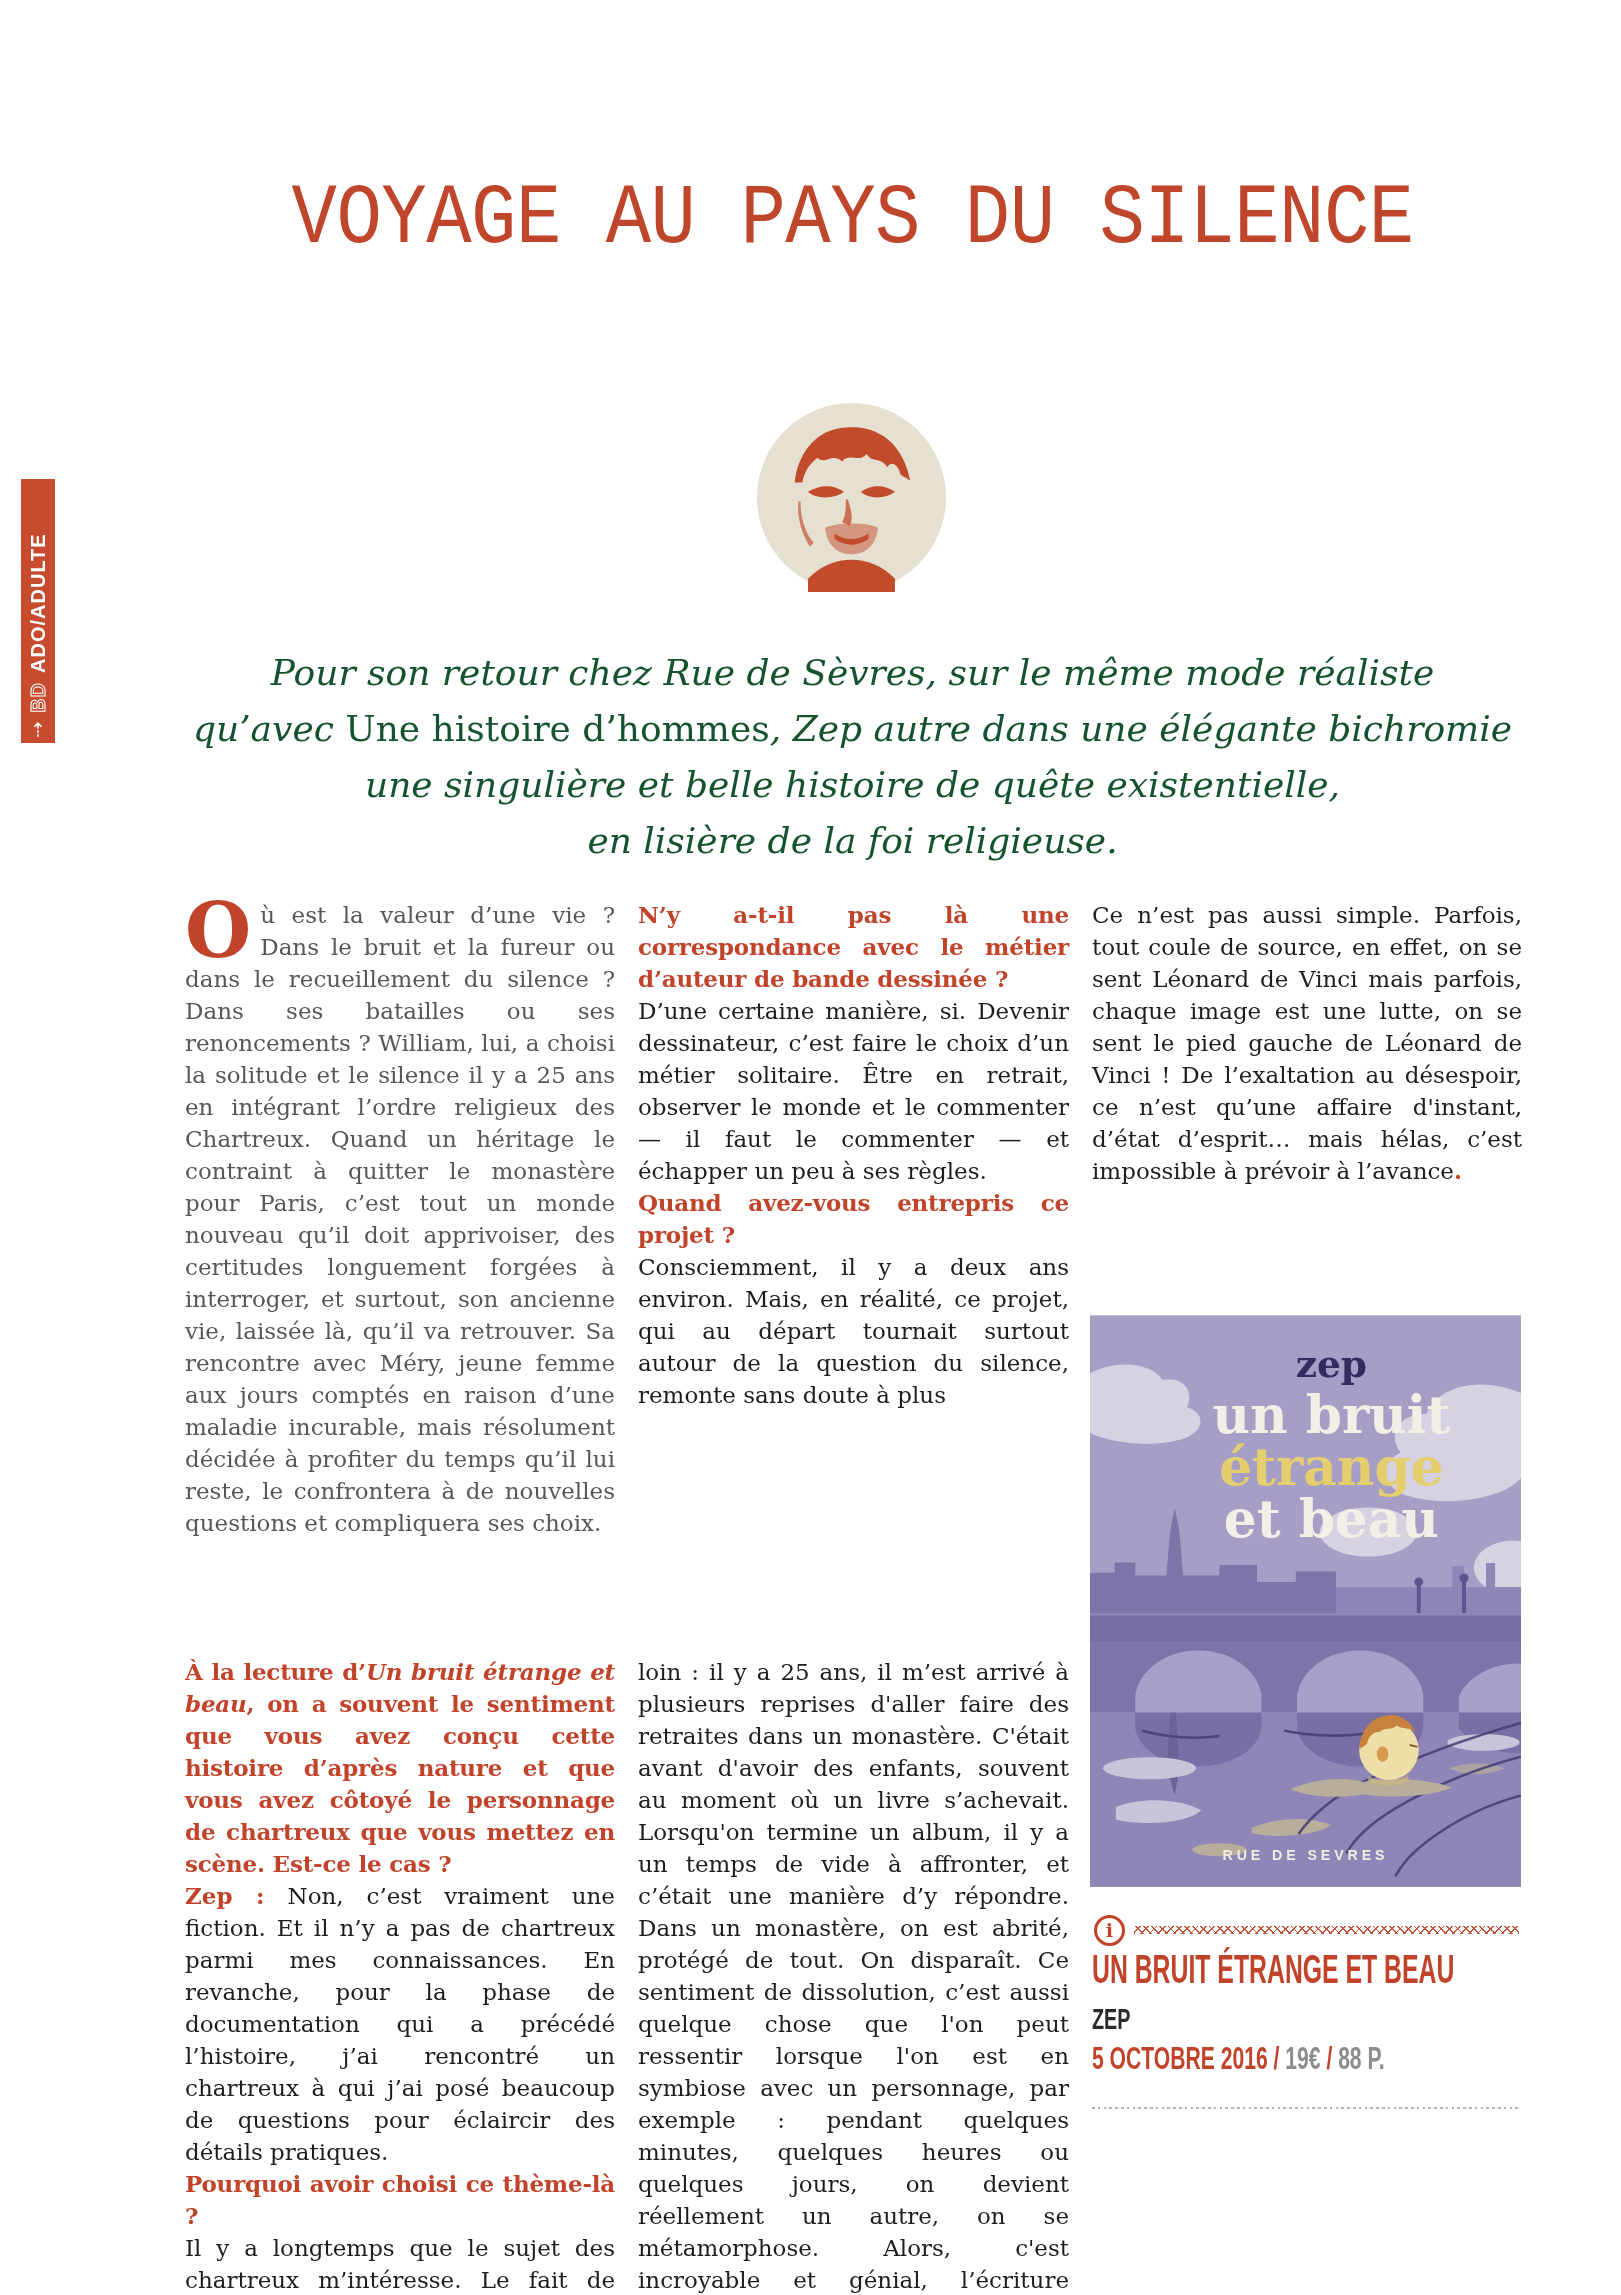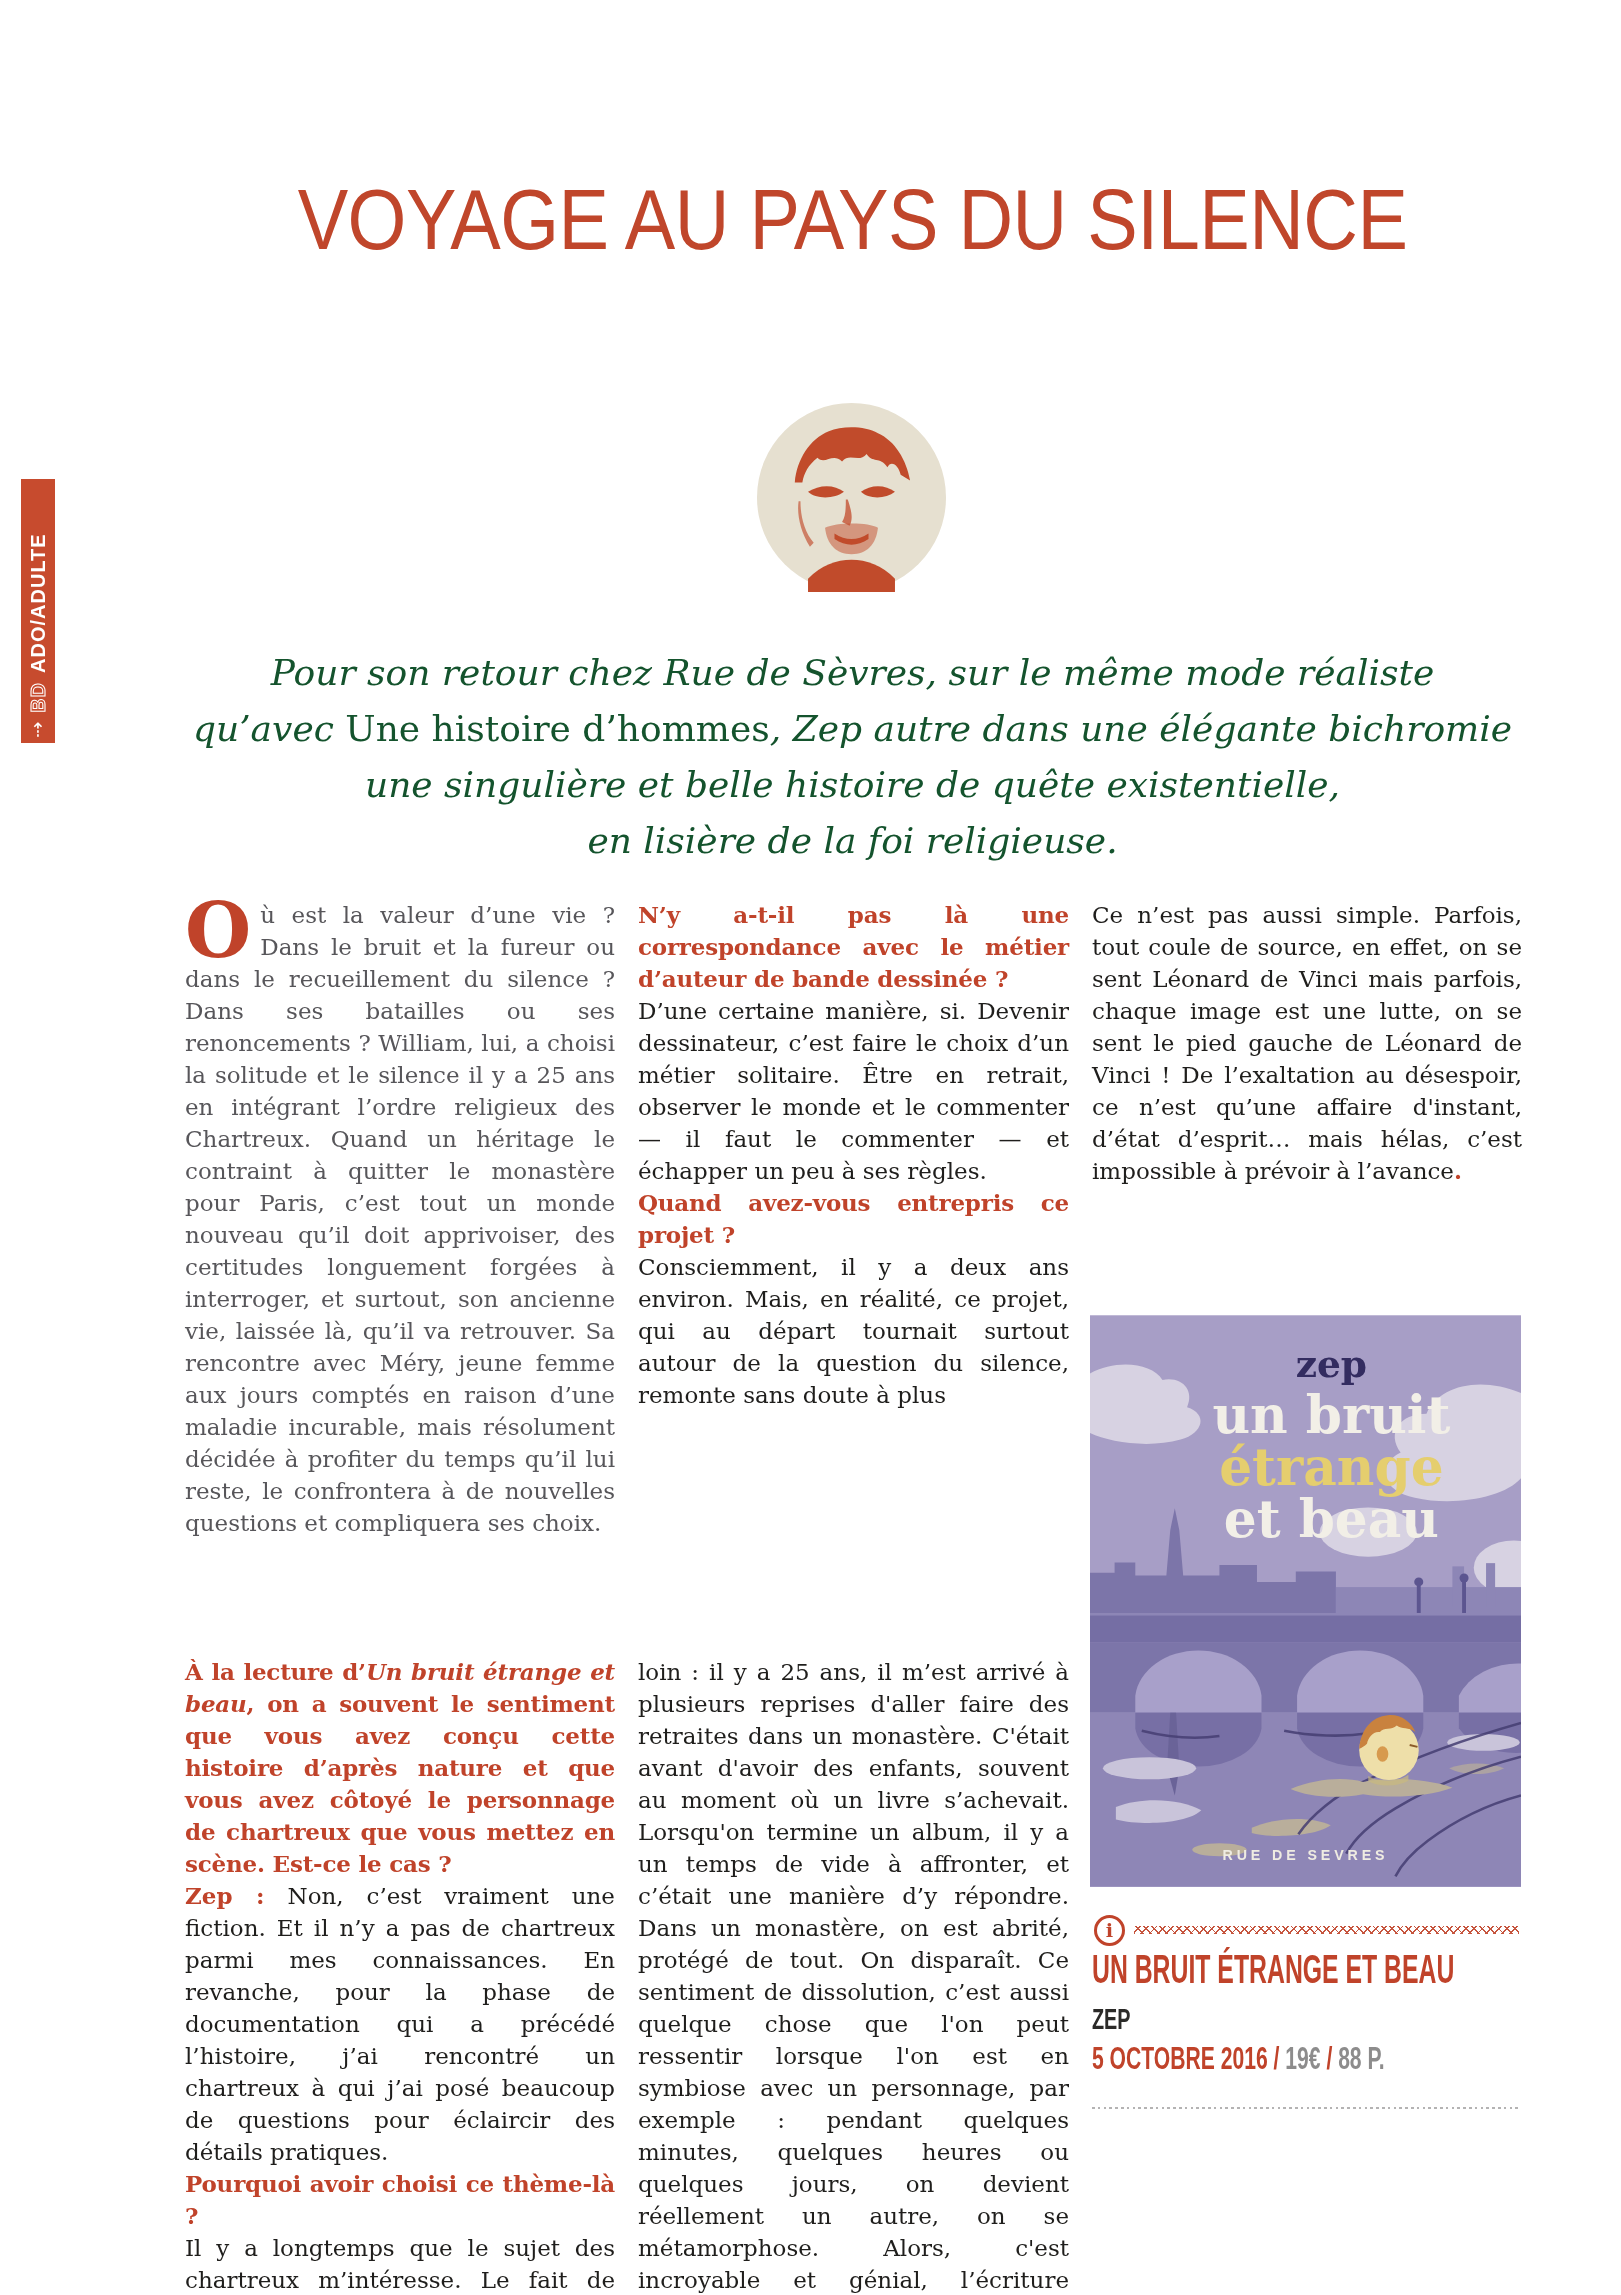--- a/index.html
+++ b/index.html
@@ -12,21 +12,21 @@
             transform:translate(-50%,-50%) rotate(-90deg);
             display:flex;align-items:center;gap:9px;padding-left:5.2px;box-sizing:border-box;
             font-family:"Liberation Sans",sans-serif;}
   .side-arrow{color:#ffffff;font-size:19.4px;line-height:1;}
   .side-bd{color:transparent;-webkit-text-stroke:1px #ffffff;font-weight:700;font-size:19.4px;letter-spacing:1.3px;}
   .side-aud{color:#ffffff;font-weight:700;font-size:20px;letter-spacing:1px;}
 
   
   .title-wrap{position:absolute;left:185px;width:1335px;text-align:center;color:#c0462b;
               font-family:"Liberation Sans",sans-serif;}
-  .t1{top:180px;}
+  .t1{top:180px;font-family:Liberation Mono, monospace;}
   .t1 .cond{display:inline-block;white-space:nowrap;transform:scaleX(.88);transform-origin:center;
             font-size:86px;line-height:78px;font-weight:400;letter-spacing:-0.6px;}
   .t2{top:267px;}
   .t2 .heavy{display:inline-block;white-space:nowrap;font-size:96px;line-height:84px;font-weight:700;letter-spacing:1.3px;}
 
   
   .portrait{position:absolute;left:757px;top:403px;width:189px;height:189px;}
 
   
   .intro{position:absolute;left:185px;top:645px;width:1335px;text-align:center;

